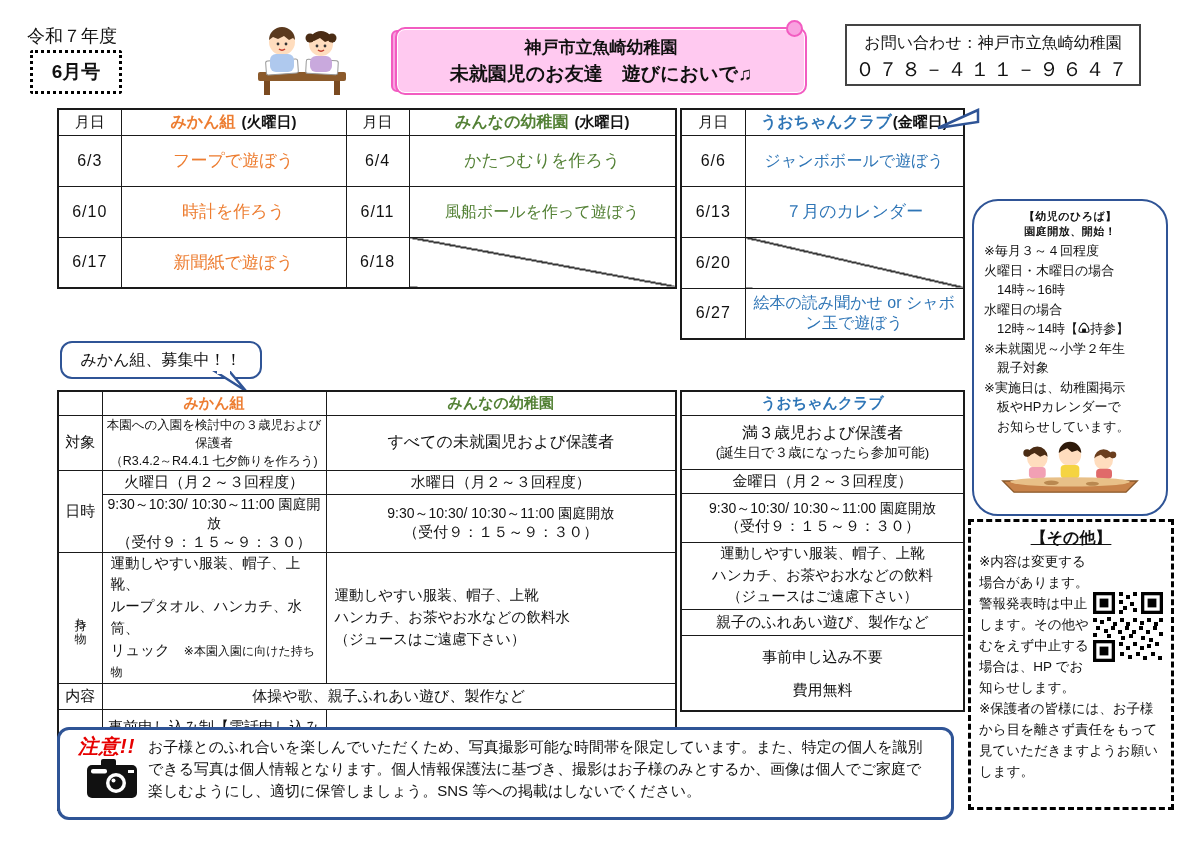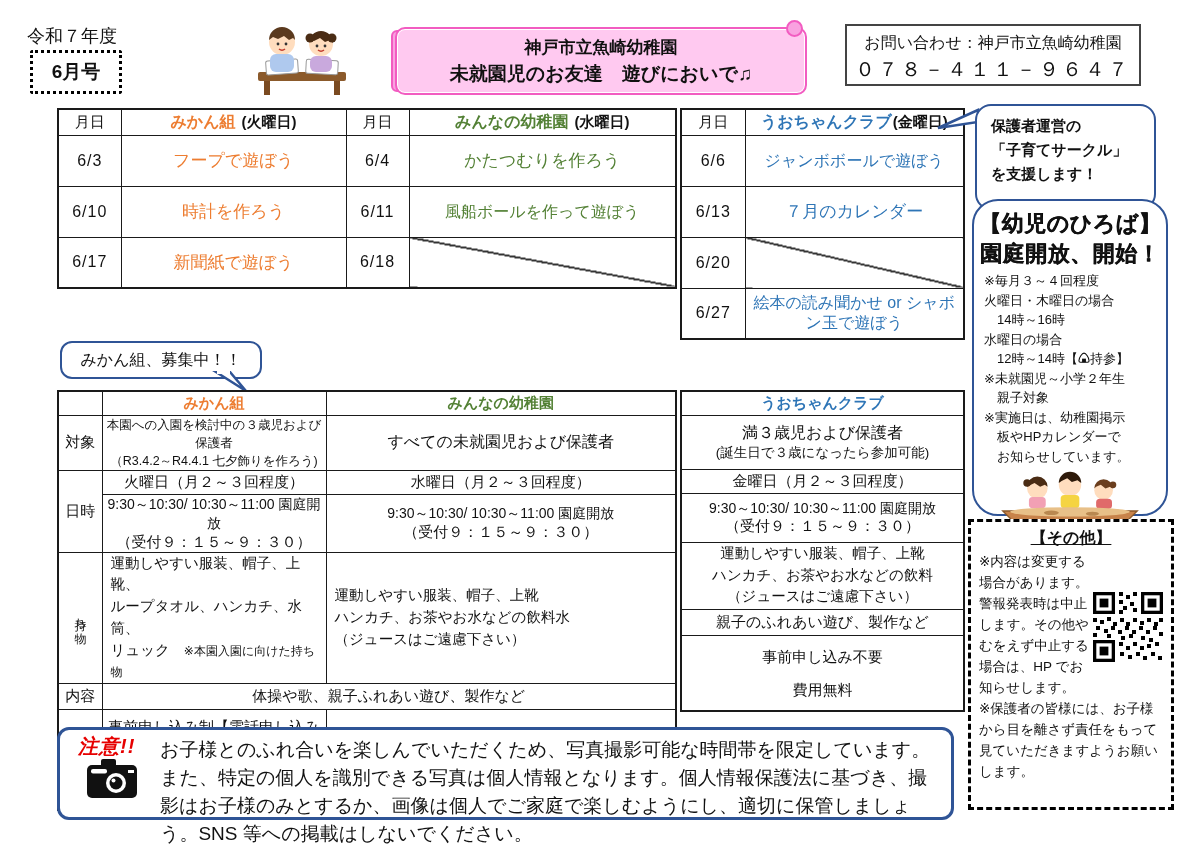--- a/index.html
+++ b/index.html
@@ -46,34 +46,34 @@
   .items.ctr{text-align:center;padding-left:2px;}
   .note{font-size:12px;margin-left:14px;}
   .contentline{font-size:15px;}
   .otherline{font-size:15px;line-height:2.2;}
 
   
   .bubble{border:2.5px solid #2F5496;border-radius:12px;background:#fff;}
   .recruit{left:60px;top:341px;width:198px;height:34px;font-size:16px;display:flex;align-items:center;justify-content:center;}
   .support{left:975px;top:104px;width:163px;height:94px;border-radius:16px;padding:8px 0 0 14px;font-size:15px;font-weight:bold;line-height:1.6;}
   .hiroba{left:972px;top:199px;width:192px;height:313px;border:2.5px solid #2F5496;border-radius:26px;background:#fff;}
-  .hiroba .t{font-size:22px;font-weight:bold;text-align:center;letter-spacing:0.5px;
+  .hiroba .t{font-size:11px;font-weight:normal;text-align:center;letter-spacing:0.5px;
              text-shadow:0.6px 0 0 #000;}
   .hiroba .t1{margin-top:8px;}
   .hiroba .body{font-size:13px;line-height:1.5;padding:2px 8px 0 10px;}
   .otherbox{left:968px;top:519px;width:206px;height:291px;border:3.5px dashed #000;background:#fff;padding:4px 8px 0 8px;box-sizing:border-box;}
   .otherbox .t{font-size:16px;font-weight:bold;text-align:center;margin:2px 0 3px 0;text-decoration:underline;}
   .otherbox .body{font-size:13.5px;line-height:1.55;}
   .otherbox .p2{margin-top:1px;}
   .qr{float:right;margin:40px 0 2px 3px;}
 
   .noticebox{left:57px;top:727px;width:891px;height:87px;border:3px solid #2F5496;border-radius:12px;background:#fff;}
   .notice-label{left:78px;top:733px;font-size:20px;font-weight:bold;font-style:italic;color:#E60000;letter-spacing:1px;}
   .notice-cam{left:86px;top:758px;}
-  .notice-text{left:160px;top:736px;width:775px;font-size:19px;line-height:1.48;}
+  .notice-text{left:148px;top:736px;width:775px;font-size:15px;line-height:1.48;}
 
   .tailsvg{position:absolute;}
 </style>
 </head>
 <body>
 
 <div id="page">
 
   <div class="abs year">令和７年度</div>
   <div class="abs issue-box">
@@ -190,25 +190,20 @@
     <span>みかん組、募集中！！</span>
   </div>
   <svg class="tailsvg" style="left:212px;top:371px;" width="40" height="24" viewBox="0 0 40 24">
     <polygon points="4,1 34,20 18,1" fill="#fff" stroke="#2F5496" stroke-width="2.5"></polygon>
     <rect x="5" y="0" width="13" height="3" fill="#fff"></rect>
   </svg>
 
   <svg class="tailsvg" style="left:936px;top:108px;" width="44" height="28" viewBox="0 0 44 28">
     <polygon points="42,2 2,20 42,14" fill="#fff" stroke="#2F5496" stroke-width="2.5"></polygon>
   </svg>
-  <div class="abs bubble support">
-    <div>保護者運営の</div>
-    <div>「子育てサークル」</div>
-    <div>を支援します！</div>
-  </div>
 
   <div class="abs hiroba">
     <div class="t t1">【幼児のひろば】</div>
     <div class="t">園庭開放、開始！</div>
     <div class="body">
       <div>※毎月３～４回程度</div>
       <div>火曜日・木曜日の場合</div>
       <div>　14時～16時</div>
       <div>水曜日の場合</div>
       <div>

